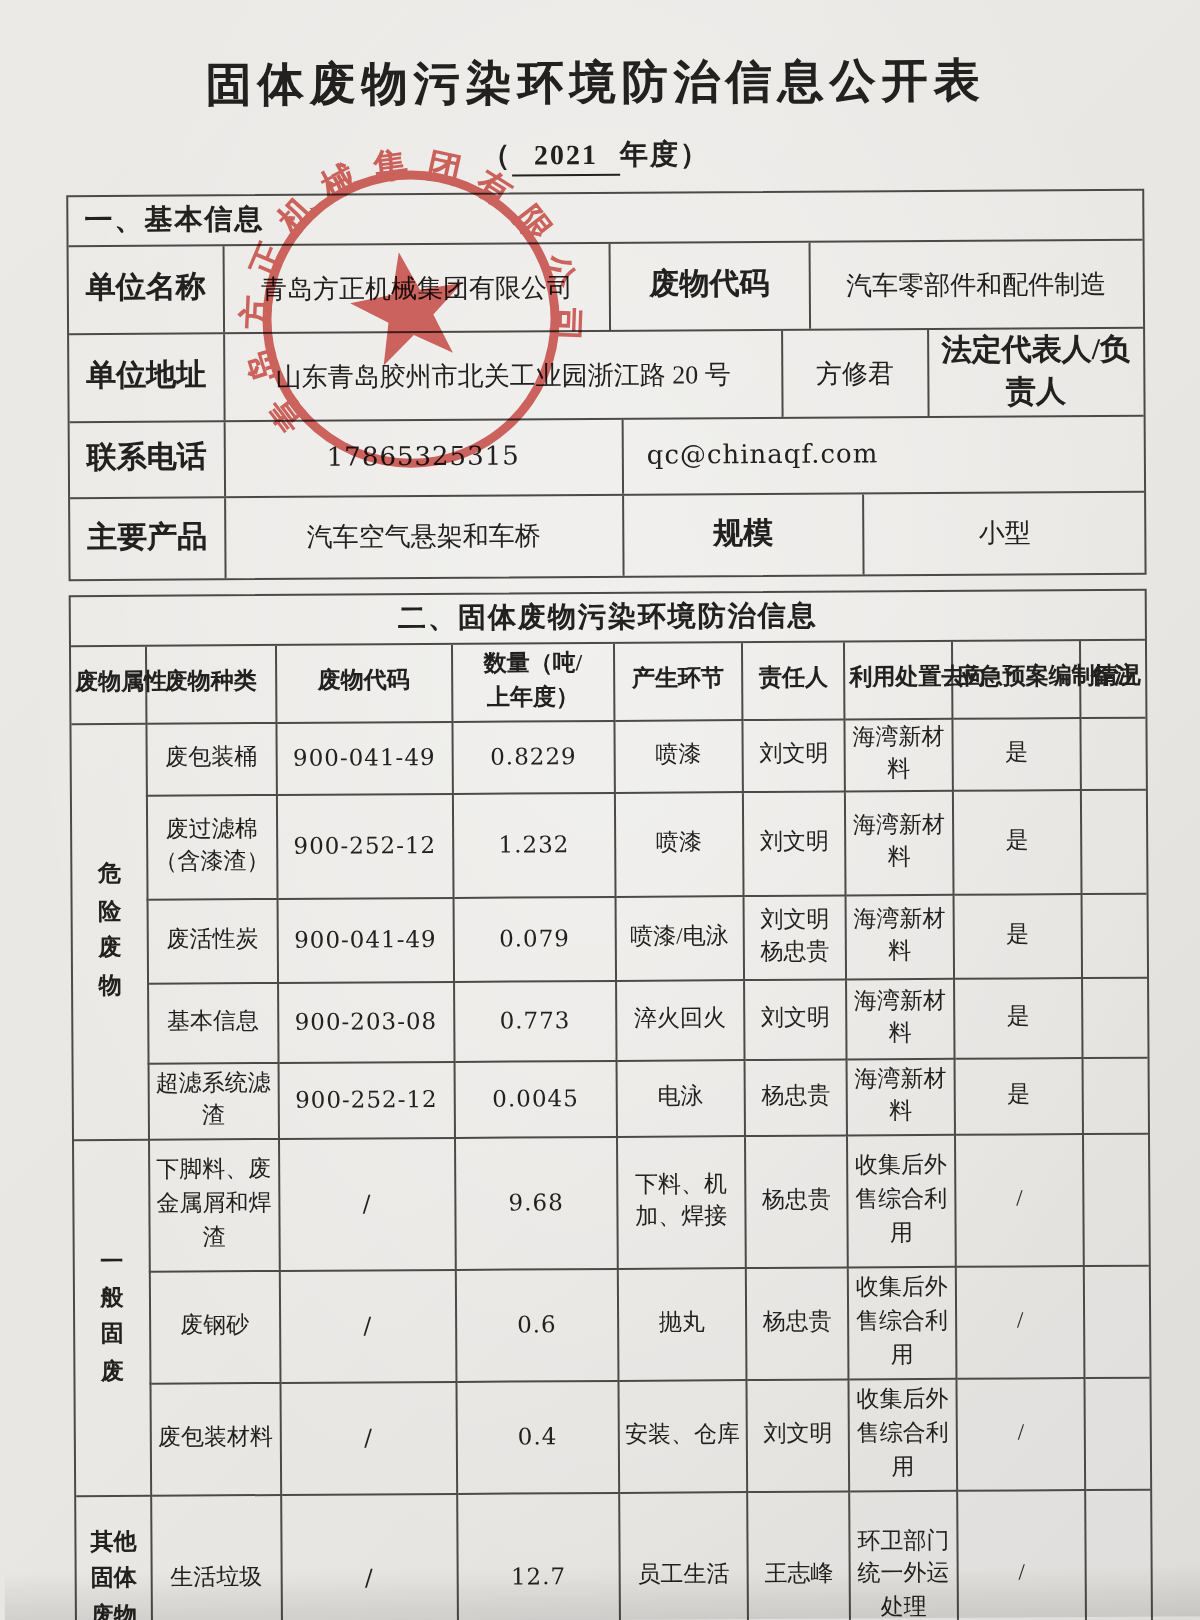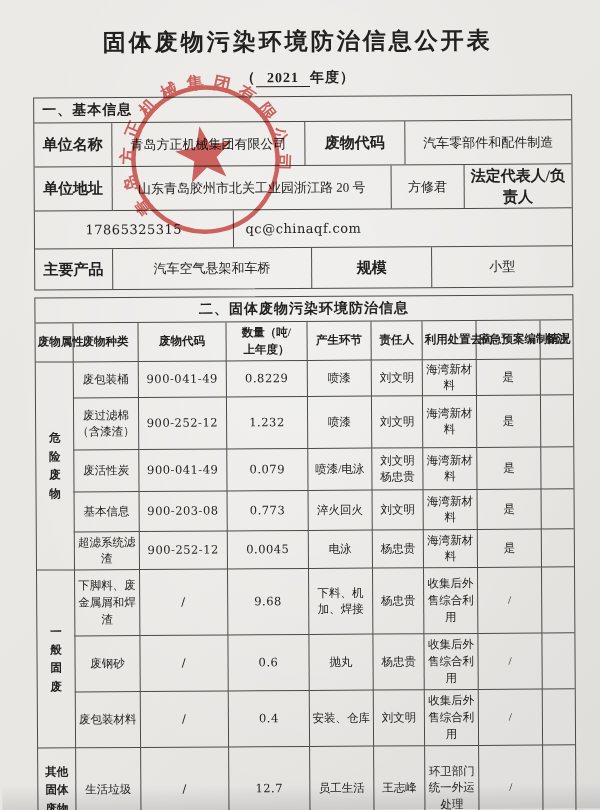--- a/index.html
+++ b/index.html
@@ -108,20 +108,21 @@
     </div>
 
     <div class="trow r">
       <div class="tcell lbl" style="width:14.5%">单位地址</div>
       <div class="tcell filled" style="width:52%">山东青岛胶州市北关工业园浙江路 20 号</div>
       <div class="tcell filled" style="width:13.5%">方修君</div>
       <div class="tcell lbl" style="width:20%">法定代表人/负责人</div>
     </div>
 
     <div class="trow" style="height:37px">
+      <div class="tcell lbl" style="width:14.5%">联系电话</div>
       <div class="tcell filled num" style="width:37%">17865325315</div>
       <div class="tcell filled num" style="width:26%">qc@chinaqf.com</div>
     </div>
 
     <div class="trow" style="height:40px">
       <div class="tcell lbl" style="width:14.5%">主要产品</div>
       <div class="tcell filled" style="width:37%">汽车空气悬架和车桥</div>
       <div class="tcell lbl" style="width:22.5%">规模</div>
       <div class="tcell filled" style="width:26%">小型</div>
     </div>

